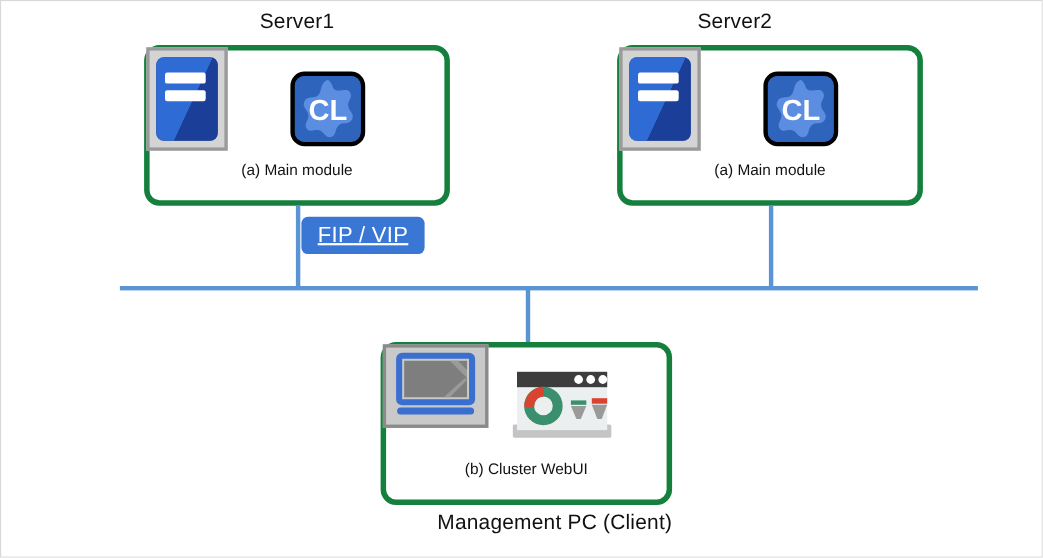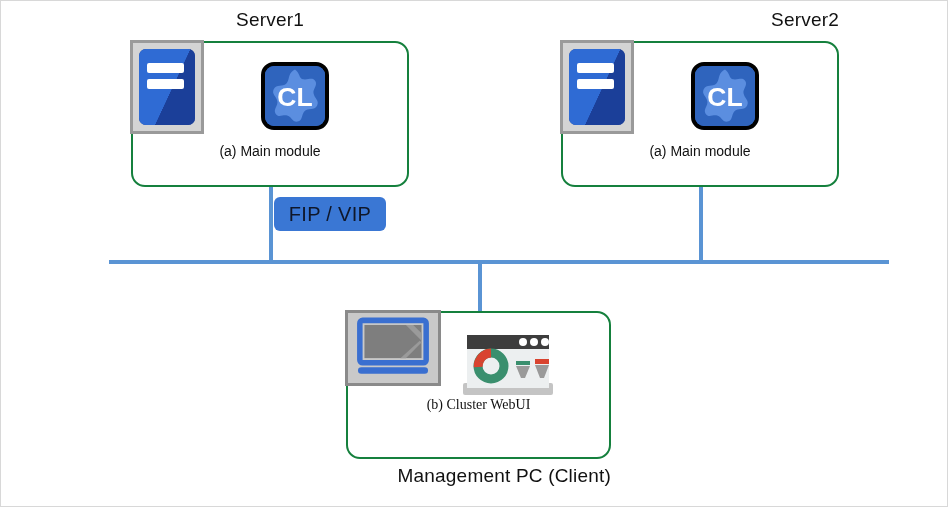--- a/index.html
+++ b/index.html
@@ -25,21 +25,21 @@
     position: absolute;
     font-size: 19px;
     color: #111111;
     white-space: nowrap;
     letter-spacing: .2px;
   }
 
   
   .node-box {
     position: absolute;
-    border: 2px solid #15803d;
+    border: 5px solid #15803d;
     border-radius: 14px;
     background: #ffffff;
     box-sizing: border-box;
   }
 
   .box-label {
     position: absolute;
     font-size: 14px;
     color: #111111;
     white-space: nowrap;
@@ -92,27 +92,28 @@
     box-sizing: border-box;
     overflow: hidden;
   }
   .cl-icon svg { display:block; width:100%; height:100%; }
 
   
   .fipvip {
     position: absolute;
     background: #3a77d4;
     border-radius: 6px;
-    color: #0f172a;
+    color: #ffffff;
     font-size: 20px;
     display: flex;
     align-items: center;
     justify-content: center;
     white-space: nowrap;
     letter-spacing: .3px;
+    text-decoration: underline;
   }
 
   
   .net-h {
     position: absolute;
     background: #5a94d4;
     height: 4px;
   }
   .net-v {
     position: absolute;
@@ -162,21 +163,21 @@
                  C56 37 62 39 59 45 C56 51 49 47 45 51 C41 55 43 62 37 63
                  C31 64 30 57 25 56 C20 55 15 59 12 54 C9 49 15 45 14 40
                  C13 34 7 32 10 26 C13 20 20 24 24 20 C28 16 26 9 32 5 Z" fill="#5b8ee0"></path>
         <text x="34" y="45" font-family="Liberation Sans, sans-serif" font-size="30" font-weight="bold" fill="#ffffff" text-anchor="middle">CL</text>
       </svg>
     </div>
 
     <div class="box-label" style="left:0; top:100px; width:100%; text-align:center;">(a) Main module</div>
   </div>
 
-  <div class="caption" style="left:560px; top:8px; width:278px; text-align:right;">Server2</div>
+  <div class="caption" style="left:528px; top:8px; width:278px; text-align:center;">Server2</div>
 
   <div class="node-box" style="left:560px; top:40px; width:278px; height:146px;">
 
     <div class="server-icon" style="left:-3px; top:-3px;">
       <div class="body">
         <div class="bar b1"></div>
         <div class="bar b2"></div>
       </div>
     </div>
 
@@ -232,18 +233,18 @@
         <path d="M28 20 A13 13 0 0 0 16.2 28.3" fill="none" stroke="#d9432f" stroke-width="9"></path>
         <path d="M16.2 28.3 A13 13 0 0 0 15.2 34" fill="none" stroke="#d9432f" stroke-width="9"></path>
 
         <rect x="53" y="28" width="14" height="4" fill="#3a8f6e"></rect>
         <polygon points="53,33 67,33 62,45 58,45" fill="#9a9a9a"></polygon>
         <rect x="72" y="26" width="14" height="5" fill="#d9432f"></rect>
         <polygon points="72,32 86,32 81,45 77,45" fill="#9a9a9a"></polygon>
       </svg>
     </div>
 
-    <div class="box-label" style="left:0; top:84px; width:100%; text-align:center;font-family:Liberation Serif, serif;">(b) Cluster WebUI</div>
+    <div class="box-label" style="left:0; top:102px; width:100%; text-align:center;">(b) Cluster WebUI</div>
   </div>
 
   <div class="caption" style="left:345px; top:464px; width:265px; text-align:right;">Management PC (Client)</div>
 
 </div>
 
 </body></html>

